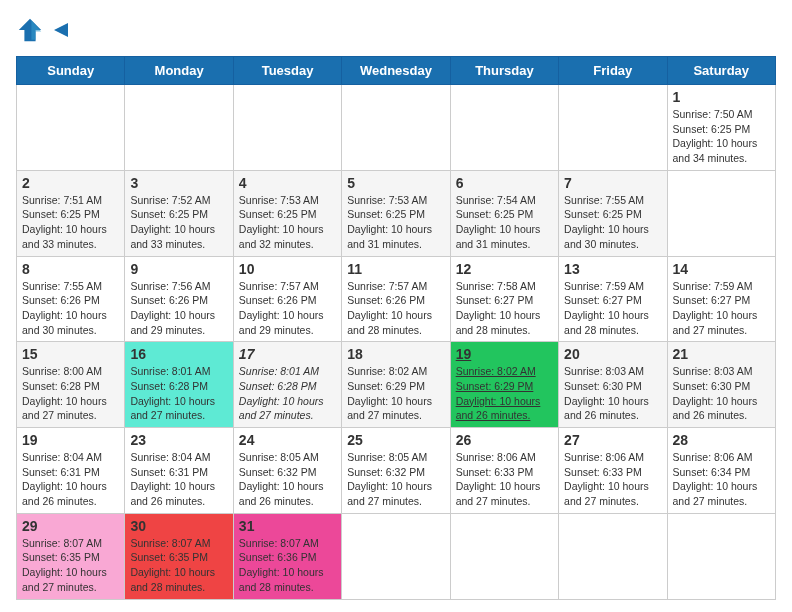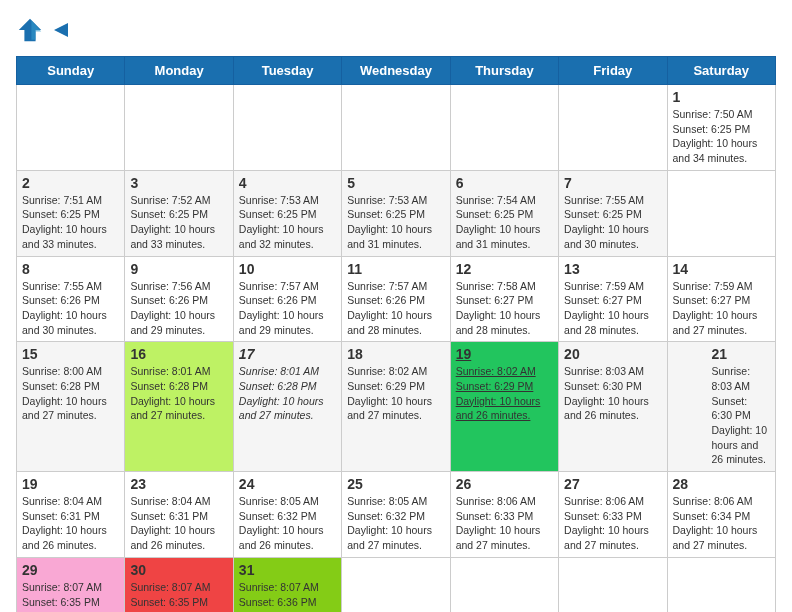--- a/index.html
+++ b/index.html
@@ -255,21 +255,21 @@
       </tr>
       <tr>
         <td style="background: rgb(245, 245, 245); margin-left: 40px;">
           <span class="day-number">15</span>
           <div class="day-info">
             Sunrise: 8:00 AM<br>
             Sunset: 6:28 PM<br>
             Daylight: 10 hours and 27 minutes.
           </div>
         </td>
-        <td style="background: #bef264;">
+        <td style="background: #5eead4;">
           <span class="day-number">16</span>
           <div class="day-info">
             Sunrise: 8:01 AM<br>
             Sunset: 6:28 PM<br>
             Daylight: 10 hours and 27 minutes.
           </div>
         </td>
         <td style="background: rgb(245, 245, 245); font-style: italic;">
           <span class="day-number">17</span>
           <div class="day-info">
@@ -295,21 +295,21 @@
           </div>
         </td>
         <td style="background: rgb(245, 245, 245);">
           <span class="day-number">20</span>
           <div class="day-info">
             Sunrise: 8:03 AM<br>
             Sunset: 6:30 PM<br>
             Daylight: 10 hours and 26 minutes.
           </div>
         </td>
-        <td style="background: rgb(245, 245, 245); padding-left: 44px;">
+        <td style="background: rgb(245, 245, 245);">
           <span class="day-number">21</span>
           <div class="day-info">
             Sunrise: 8:03 AM<br>
             Sunset: 6:30 PM<br>
             Daylight: 10 hours and 26 minutes.
           </div>
         </td>
       </tr>
       <tr>
         <td>
@@ -379,21 +379,21 @@
           </div>
         </td>
         <td style="background: #ef4444;">
           <span class="day-number">30</span>
           <div class="day-info">
             Sunrise: 8:07 AM<br>
             Sunset: 6:35 PM<br>
             Daylight: 10 hours and 28 minutes.
           </div>
         </td>
-        <td style="background: #84cc16;">
+        <td style="background: #ec4899;">
           <span class="day-number">31</span>
           <div class="day-info">
             Sunrise: 8:07 AM<br>
             Sunset: 6:36 PM<br>
             Daylight: 10 hours and 28 minutes.
           </div>
         </td>
         <td class="empty-cell"></td>
         <td class="empty-cell"></td>
         <td class="empty-cell"></td>

